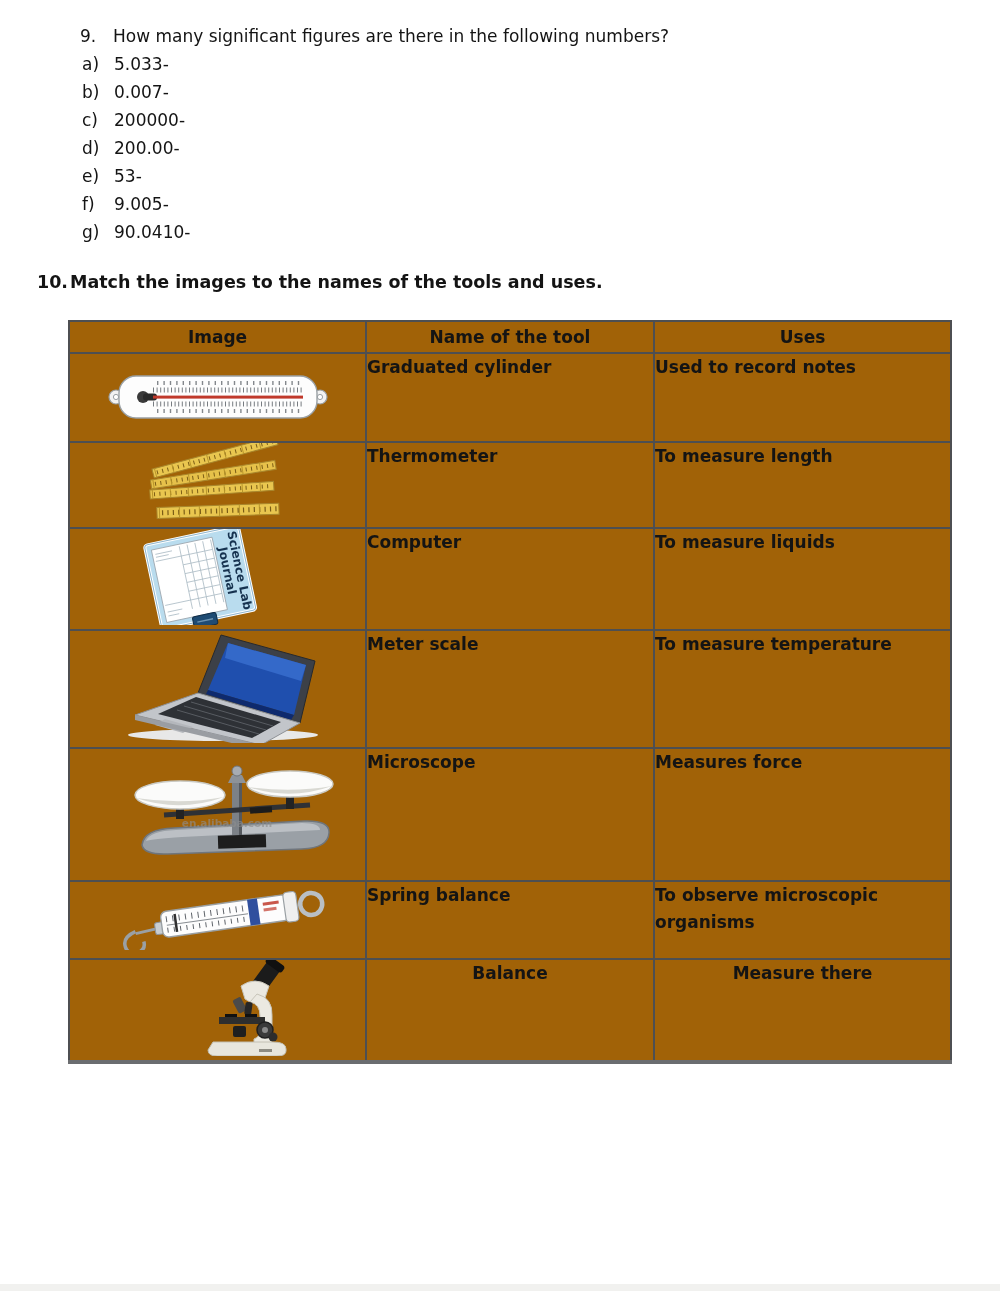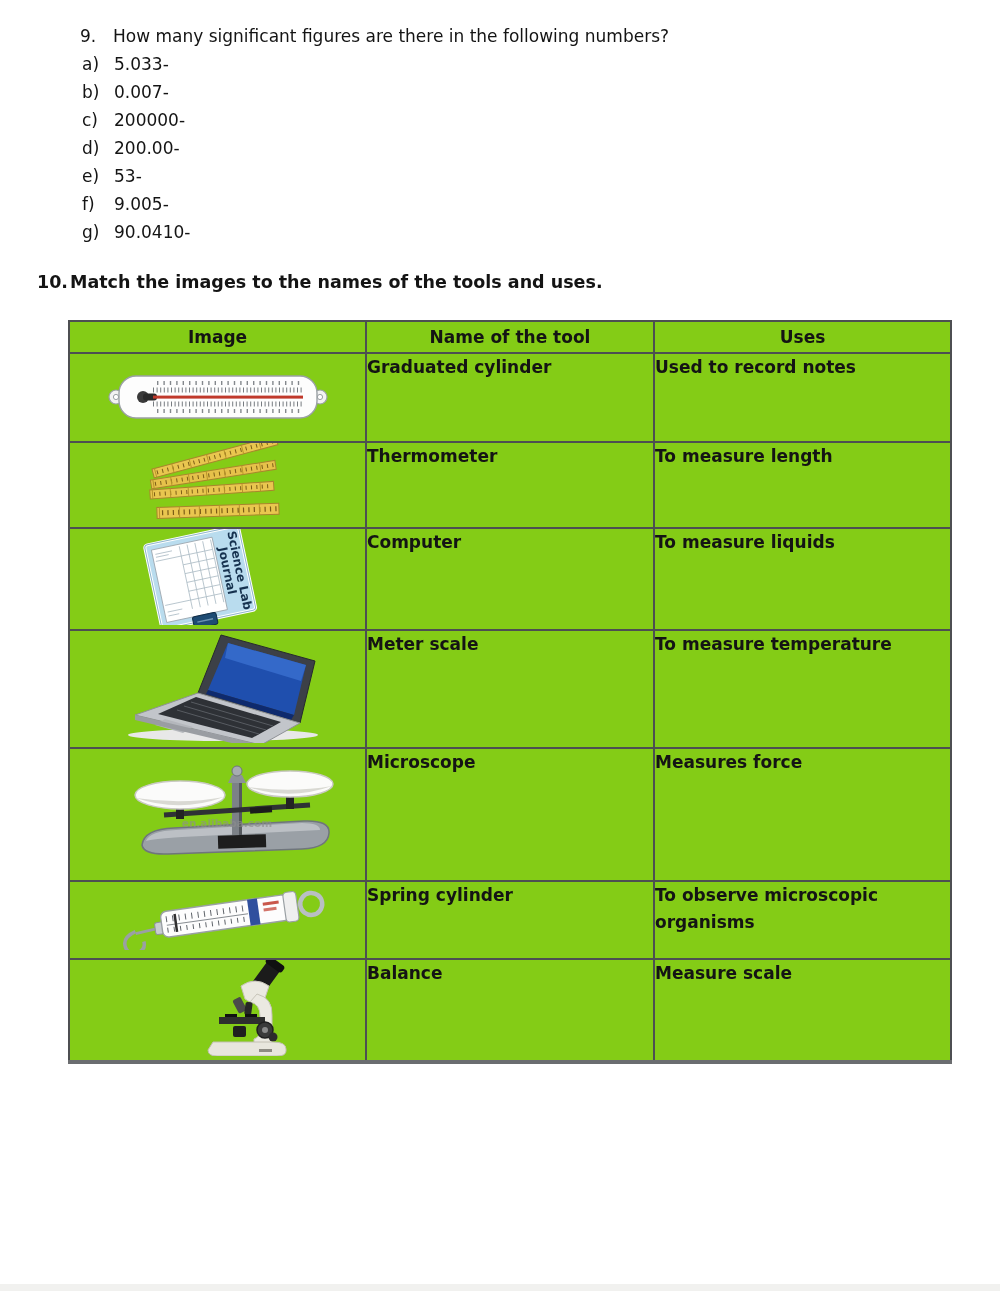--- a/index.html
+++ b/index.html
@@ -17,23 +17,23 @@
   .q10-line .q-num{margin-right:2px;}
   table.match{
     position:absolute;left:68px;top:320px;width:882px;
     border-collapse:collapse;table-layout:fixed;
   }
   table.match col.c1{width:297px;}
   table.match col.c2{width:288px;}
   table.match col.c3{width:297px;}
   table.match th,table.match td{
     border:2px solid #4d4f52;font-size:17px;font-weight:bold;
-    padding:0;vertical-align:top;background:#84cc16;
+    padding:0;vertical-align:top;background:#a16207;
   }
-  table.match tr:last-child td{border-bottom:4px solid #6b6d70;}
+  table.match tr:last-child td{border-bottom:4px solid #6b6d70;text-align:center;}
   table.match th{height:30px;text-align:center;vertical-align:middle;font-size:17px;}
   td.txt{padding:6px 8px 0 10px;line-height:27px;}
   td.img-cell{text-align:center;vertical-align:middle;}
   td.img-cell.v-top{vertical-align:top;padding-top:5px;}
   .rh1{height:146px}.rh2{height:78px}.rh3{height:86px}.rh4{height:100px}
   .rh5{height:115px}.rh6{height:133px}.rh7{height:78px}.rh8{height:98px}
   .shift-r38{position:relative;left:38px;}
   .shift-r20{position:relative;left:20px;}
   .shift-l20{position:relative;left:-20px;}
   .bottom-strip{position:absolute;left:0;bottom:0;width:1000px;height:7px;background:#f1f1ef;}
@@ -244,21 +244,21 @@
           <line x1="66" y1="41" x2="148" y2="41" stroke="#5f646a" stroke-width="5" stroke-dasharray="1 5.4"></line>
           <rect x="74" y="26" width="2.5" height="18" fill="#2f2f2f"></rect>
           <rect x="149" y="22" width="10" height="26" fill="#2f4f9e"></rect>
           <rect x="164" y="27" width="16" height="3" fill="#c0392b" opacity="0.85"></rect>
           <rect x="164" y="33" width="13" height="3" fill="#c0392b" opacity="0.7"></rect>
           <rect x="185" y="20" width="13" height="30" rx="4" fill="#efefef" stroke="#9aa0a4" stroke-width="1.2"></rect>
           <circle cx="212" cy="35" r="11" fill="none" stroke="#b9bfc4" stroke-width="4.5"></circle>
         </g>
       </svg>
     </td>
-    <td class="txt">Spring cylinder</td>
+    <td class="txt">Spring balance</td>
     <td class="txt">To observe microscopic organisms</td>
   </tr>
 
   <tr class="rh8">
     <td class="img-cell">
       <svg width="130" height="96" viewBox="0 0 130 96" class="shift-r38">
         <g transform="rotate(36 64 32)">
           <rect x="56" y="-4" width="16" height="38" rx="4" fill="#1b1b1b"></rect>
           <rect x="54" y="-6" width="20" height="8" rx="3" fill="#101010"></rect>
         </g>
@@ -271,19 +271,19 @@
         <rect x="54" y="54" width="12" height="3" fill="#111"></rect>
         <rect x="42" y="66" width="13" height="11" rx="2" fill="#1f1f1f"></rect>
         <circle cx="74" cy="70" r="8" fill="#3a3a3a" stroke="#1f1f1f" stroke-width="1.5"></circle>
         <circle cx="74" cy="70" r="3" fill="#8a8a8a"></circle>
         <circle cx="82" cy="77" r="4.5" fill="#2c2c2c"></circle>
         <path d="M22,82 L82,82 Q95,82 95,89 L95,91 Q95,96 86,96 L26,96 Q17,96 17,90 Z" fill="#e8e6dd" stroke="#c2bfb3" stroke-width="1"></path>
         <rect x="68" y="89" width="13" height="3" fill="#8d8b82"></rect>
       </svg>
     </td>
     <td class="txt">Balance</td>
-    <td class="txt">Measure scale</td>
+    <td class="txt">Measure there</td>
   </tr>
 
   </tbody>
 </table>
 
 <div class="bottom-strip"></div>
 
 </body></html>

